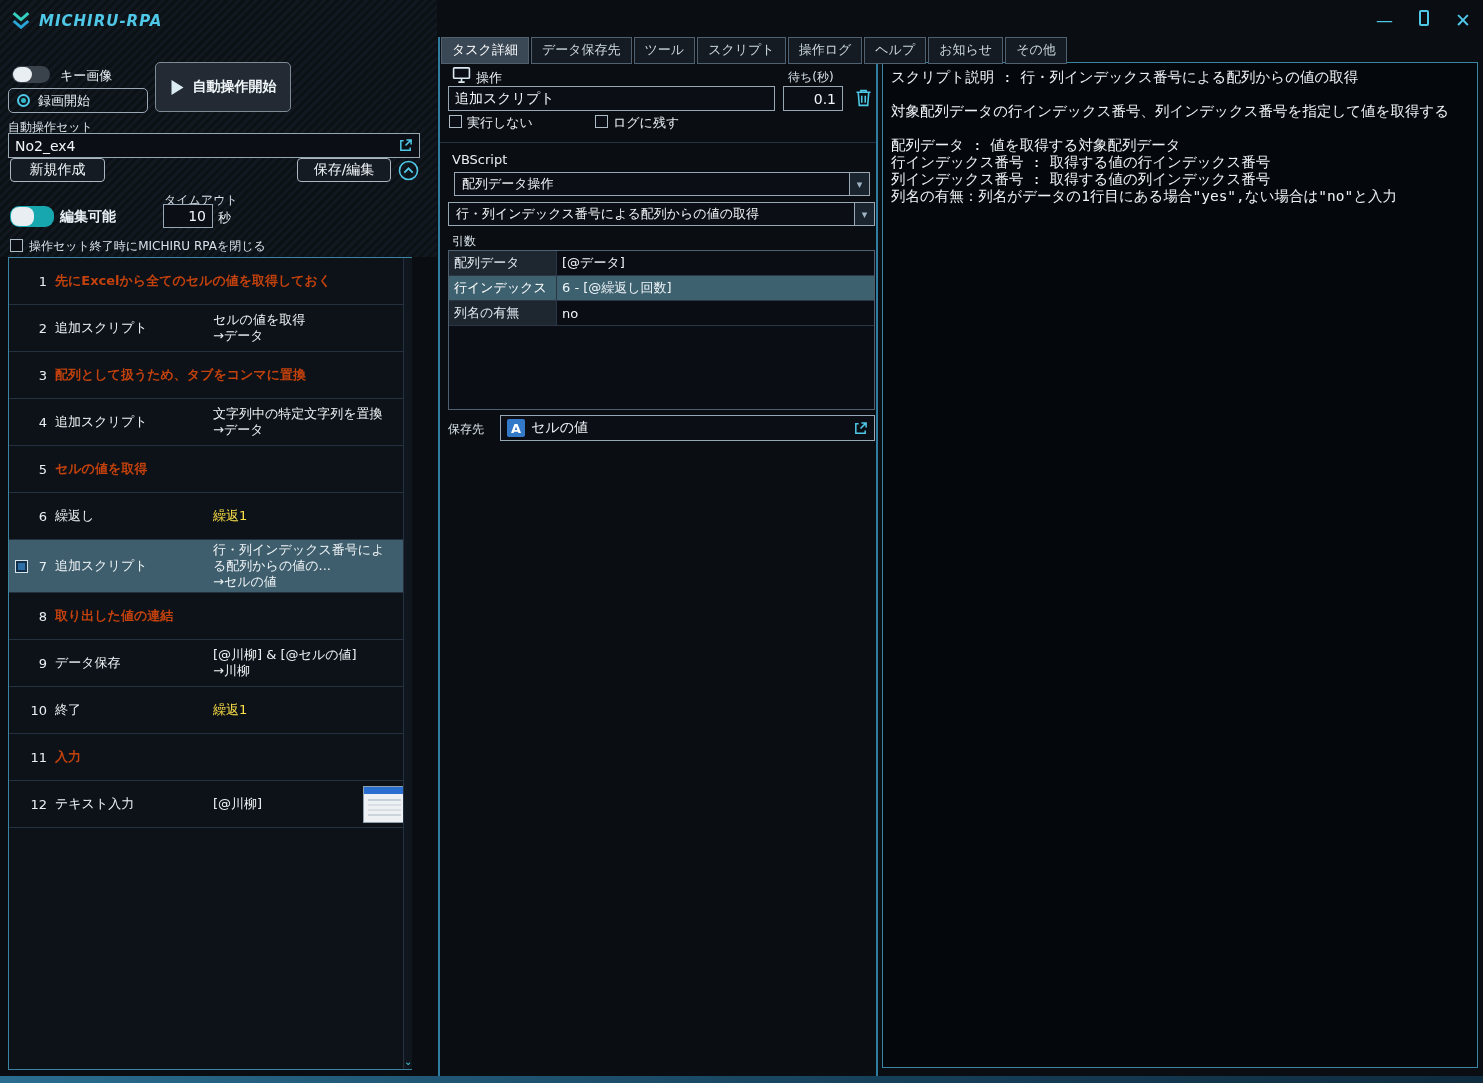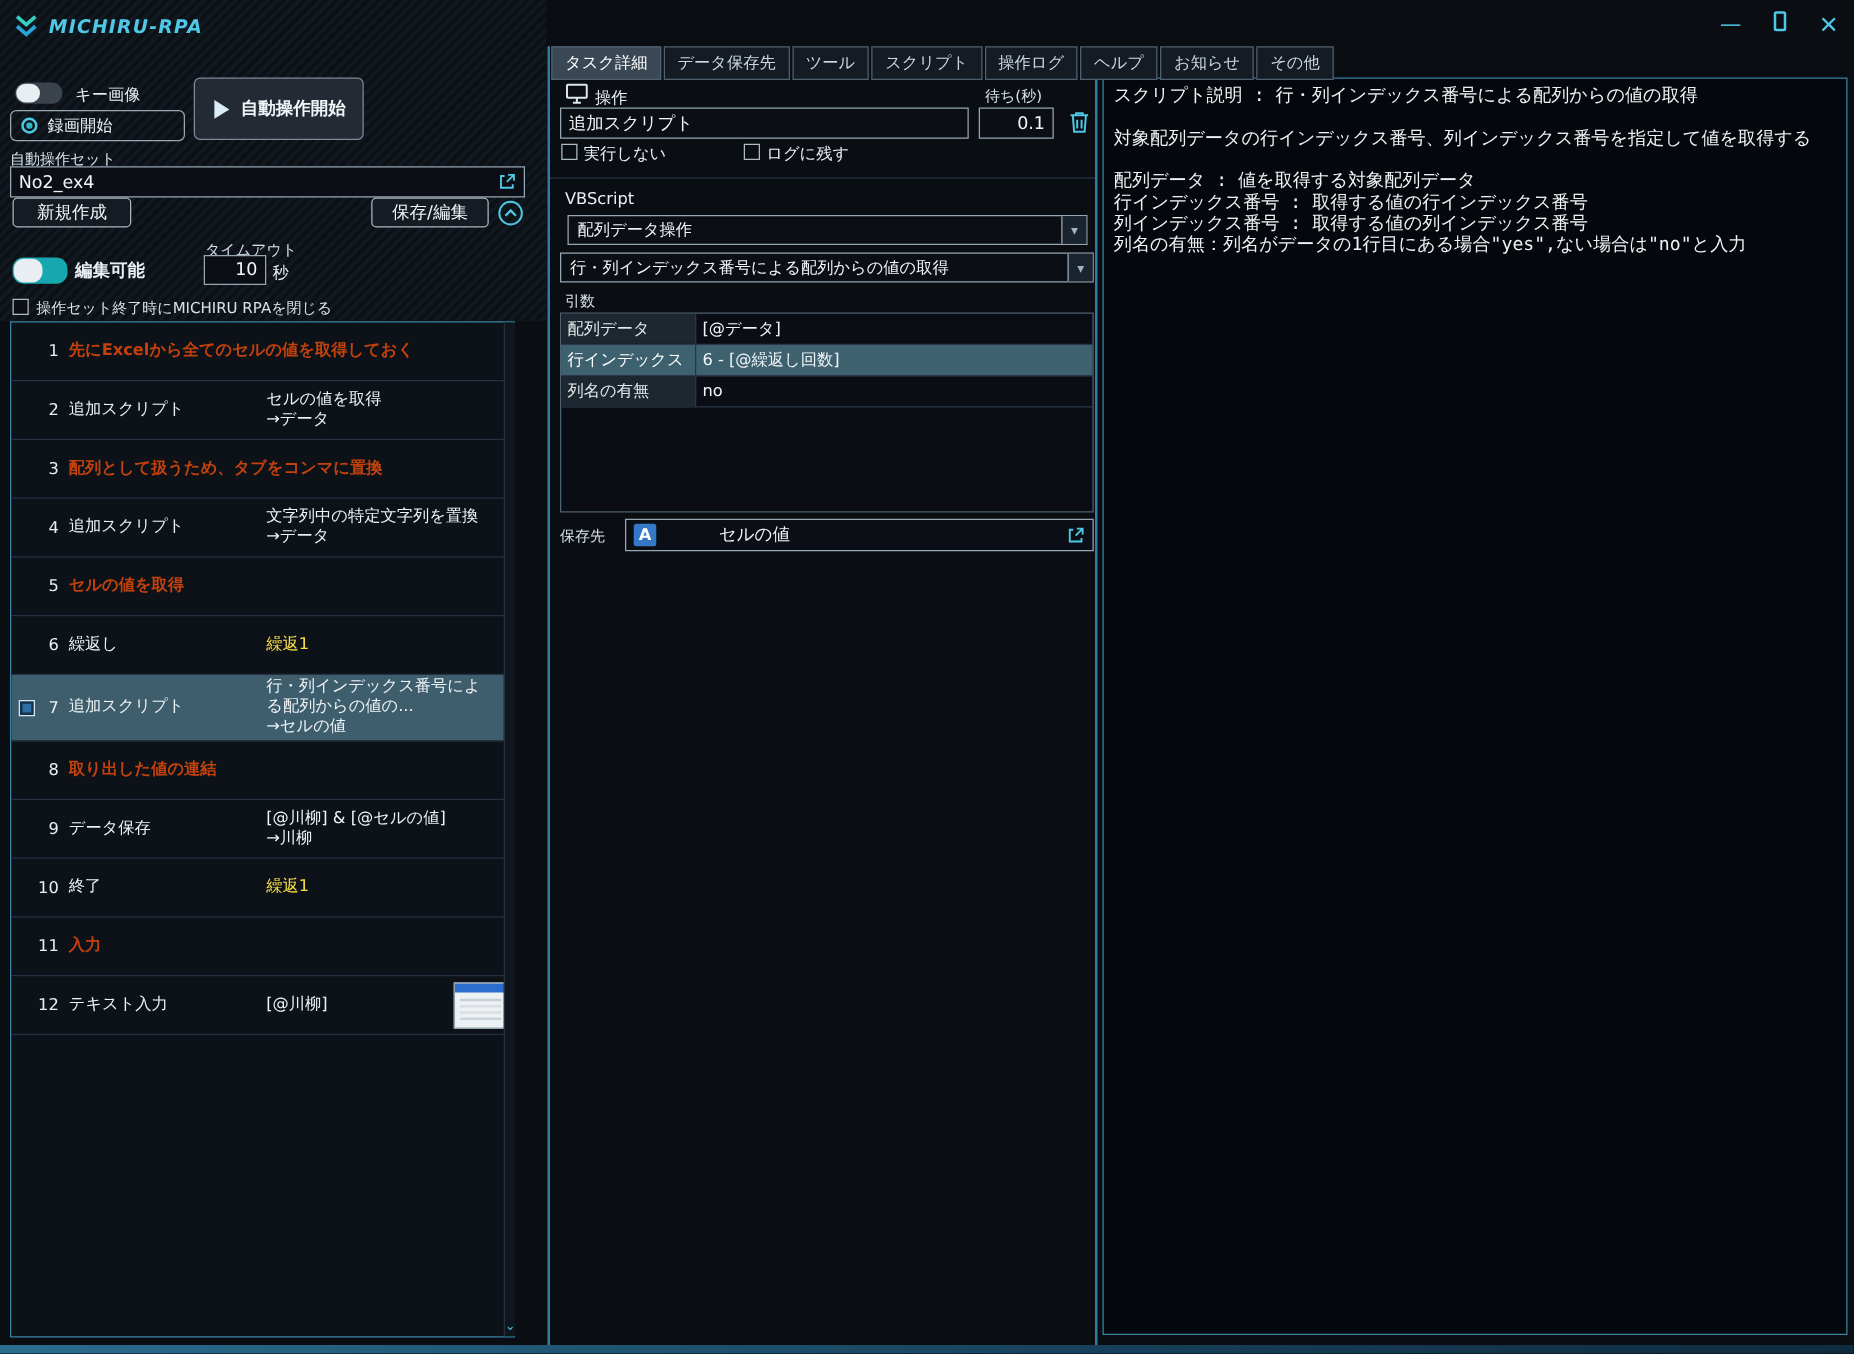--- a/index.html
+++ b/index.html
@@ -109,21 +109,21 @@
   .argrow { display:flex; height:25px; border-bottom:1px solid #2a3644; }
   .argname { width:108px; background:#1e2730; color:#e2eaf0; font-size:13px; display:flex; align-items:center;
     padding-left:5px; border-right:1px solid #2a3644; white-space:nowrap; overflow:hidden; flex:none; }
   .argvalue { flex:1; color:#f0f5f8; font-size:13px; display:flex; align-items:center; padding-left:5px; white-space:nowrap; overflow:hidden; }
   .argrow.sel { background:#3e6170; }
   .argrow.sel .argname { background:#3e6170; color:#ffffff; }
   .save-lbl { position:absolute; left:8px; top:361px; }
   .save-input { position:absolute; left:60px; top:355px; width:375px; height:26px; gap:6px; }
   .a-icon { width:18px; height:18px; background:#3478c8; border-radius:2px; color:#fff; font-size:13px; font-weight:bold;
     display:flex; align-items:center; justify-content:center; flex:none; }
-  .save-input .grow { flex:1; font-size:14px;margin-left:44px; }
+  .save-input .grow { flex:1; font-size:14px; }
 
   
   .desc-box { position:absolute; left:882px; top:62px; width:596px; height:1006px; border:1px solid #3a84a4;
     background:#04070b; padding:6px 8px; }
   .desc-text { white-space:pre-wrap; font-family:"DejaVu Sans Mono","Liberation Mono",monospace;
     font-size:14.5px; line-height:17px; color:#eef3f6; word-break:break-all; }
 
   .bottom-bar { position:absolute; left:0; top:1076px; width:100%; height:7px;
     background:linear-gradient(90deg,#2a6d8f,#16405a 60%,#0f2c3f); }
 </style>

